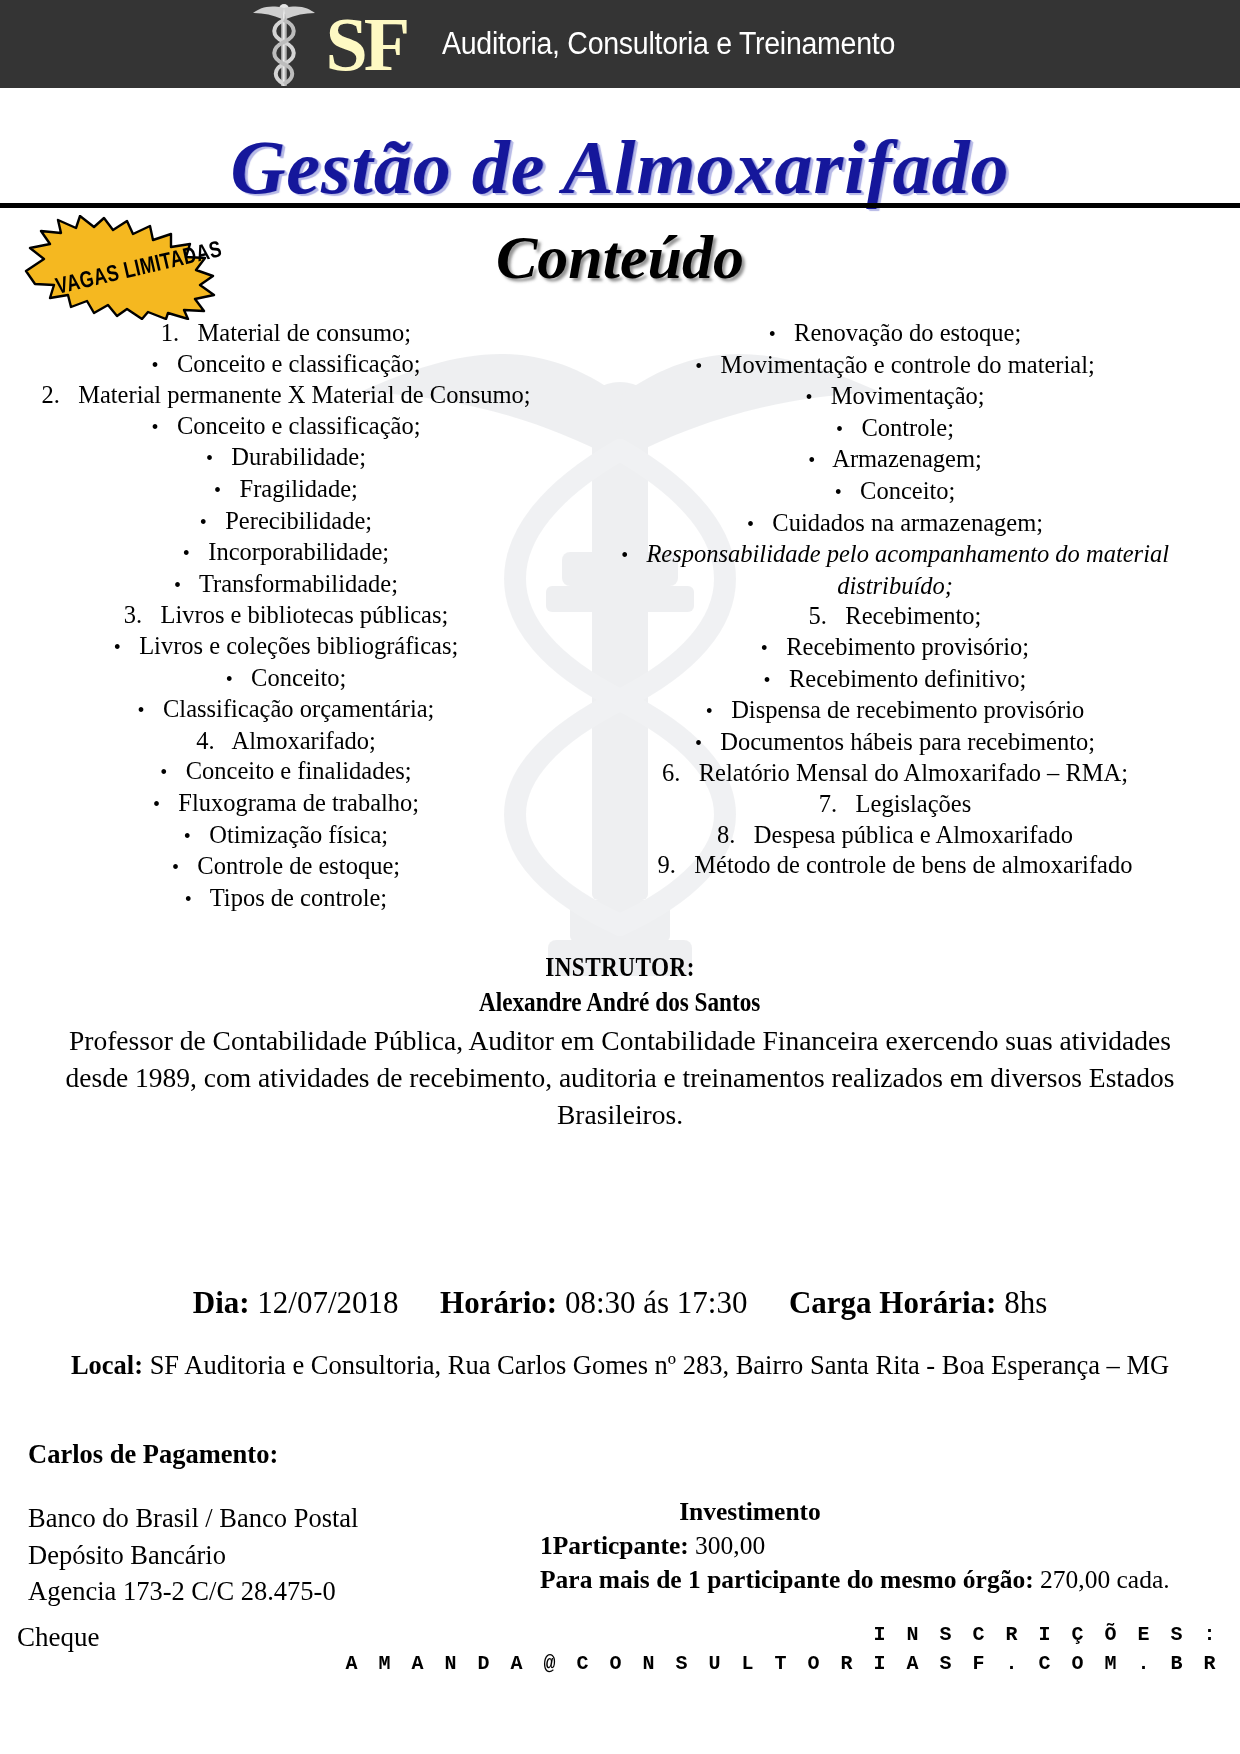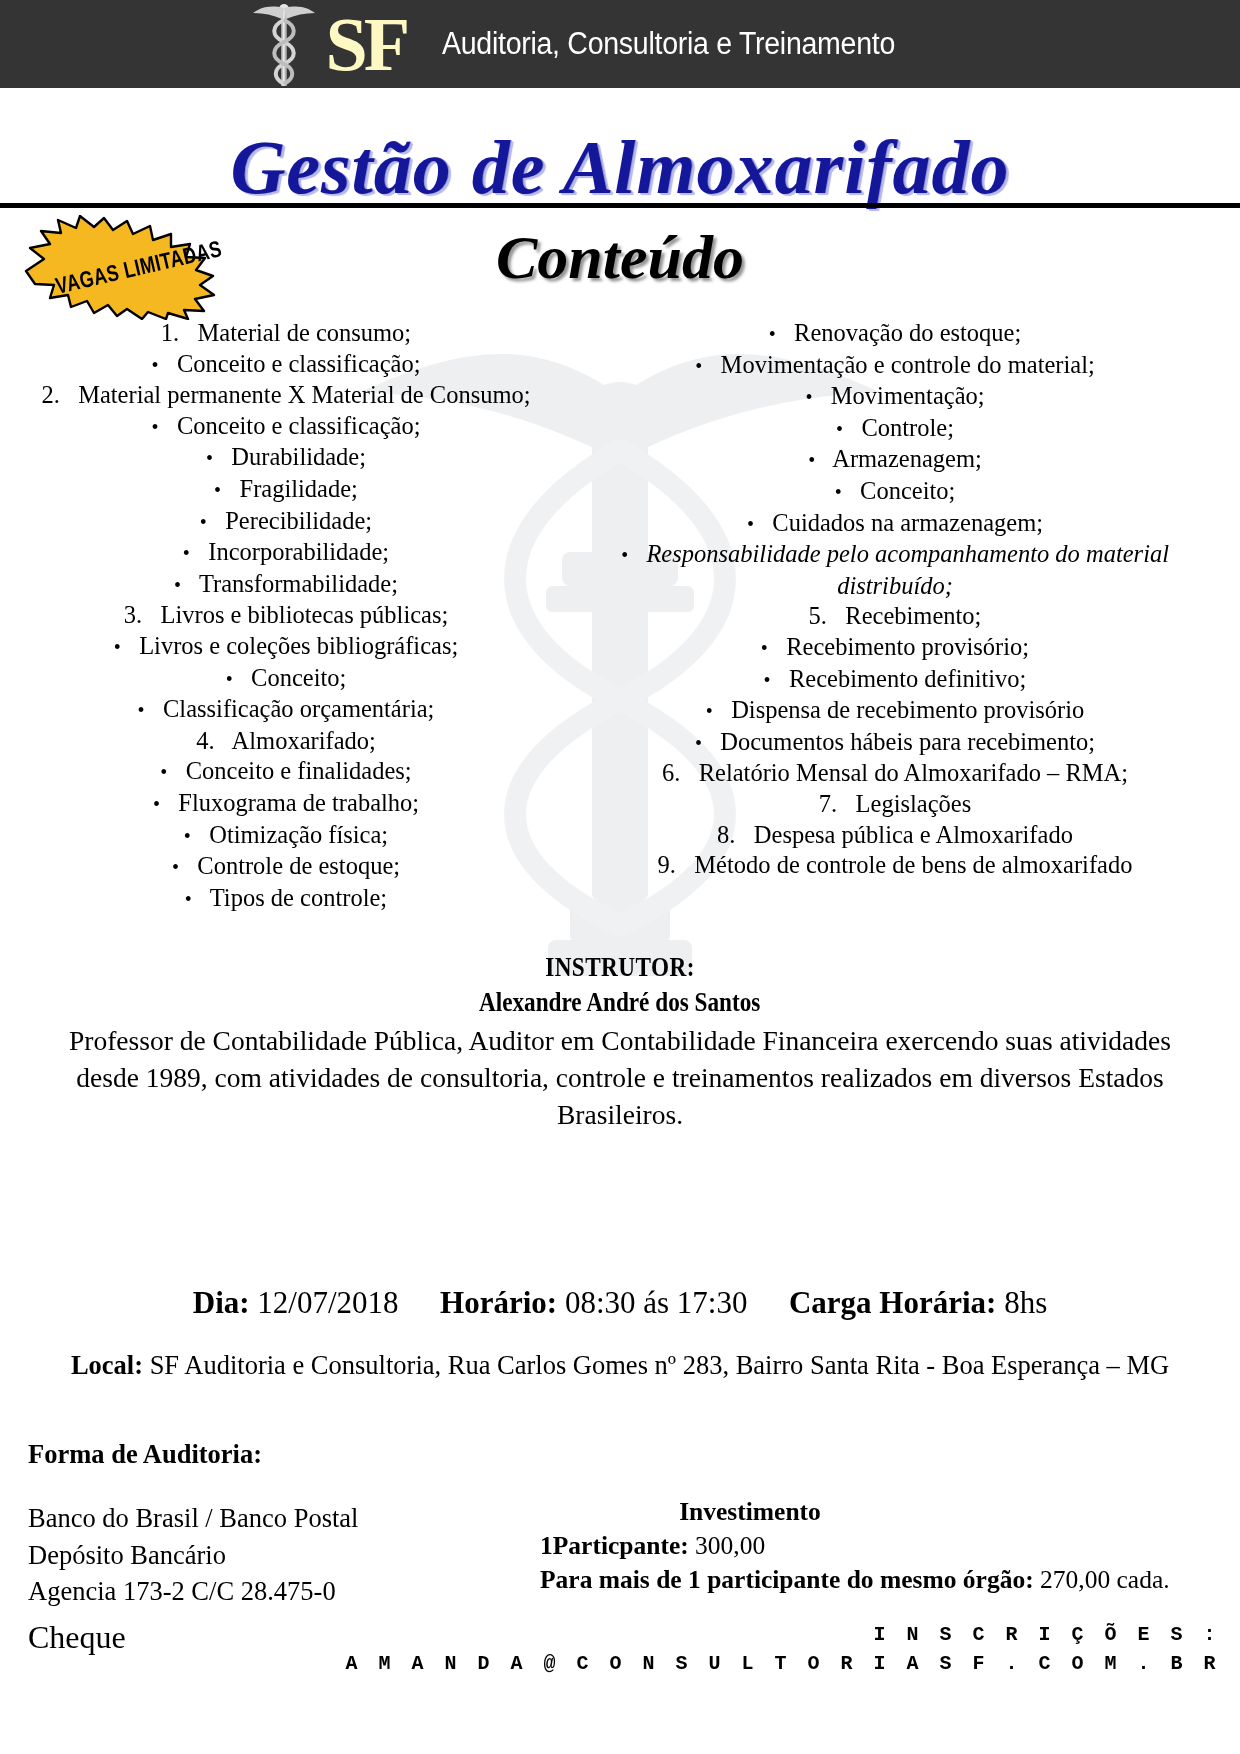--- a/index.html
+++ b/index.html
@@ -246,23 +246,23 @@
   }
   .pay-lines {
     position: absolute;
     left: 28px;
     top: 1500px;
     font-size: 26.5px;
     line-height: 36.5px;
   }
   .cheque {
     position: absolute;
-    left: 28px;
+    left: 17px;
     top: 1620px;
-    font-size: 32px;
+    font-size: 27px;
     line-height: 34px;
   }
 
   .investimento {
     position: absolute;
     left: 540px;
     top: 1495px;
     width: 700px;
     font-size: 25.5px;
     line-height: 34px;
@@ -396,40 +396,40 @@
     </div>
 </div>
 
 <div class="instructor">
   <div>
     <span class="cond instr-label">INSTRUTOR:</span>
   </div>
   <div>
     <span class="cond instr-name">Alexandre André dos Santos</span>
   </div>
-  <div class="instr-bio">Professor de Contabilidade Pública, Auditor em Contabilidade Financeira exercendo suas atividades desde 1989, com atividades de consultoria, controle e treinamentos realizados em diversos Estados Brasileiros.</div>
+  <div class="instr-bio">Professor de Contabilidade Pública, Auditor em Contabilidade Financeira exercendo suas atividades desde 1989, com atividades de recebimento, auditoria e treinamentos realizados em diversos Estados Brasileiros.</div>
 </div>
 
 <div class="daily">
   <b>Dia:</b>
   <span>12/07/2018</span>
   <span class="gap"></span>
   <b>Horário:</b>
   <span>08:30 ás 17:30</span>
   <span class="gap"></span>
   <b>Carga Horária:</b>
   <span>8hs</span>
 </div>
 
 <div class="local">
   <b>Local:</b>
   <span>SF Auditoria e Consultoria, Rua Carlos Gomes nº 283, Bairro Santa Rita - Boa Esperança – MG</span>
 </div>
 
-<div class="pay-title">Forma de Auditoria:</div>
+<div class="pay-title">Carlos de Pagamento:</div>
 <div class="pay-lines" id="pay-lines">
     <div>Banco do Brasil / Banco Postal</div>
     <div>Depósito Bancário</div>
     <div>Agencia 173-2   C/C 28.475-0</div>
   </div>
 <div class="cheque">Cheque</div>
 
 <div class="investimento">
   <span class="inv-head">Investimento</span>
   <span class="inv-row">

